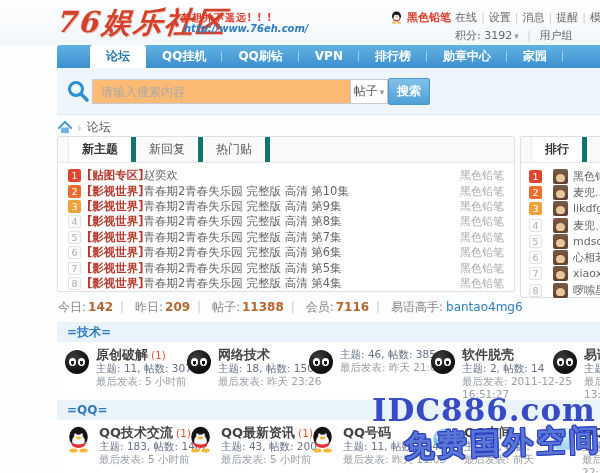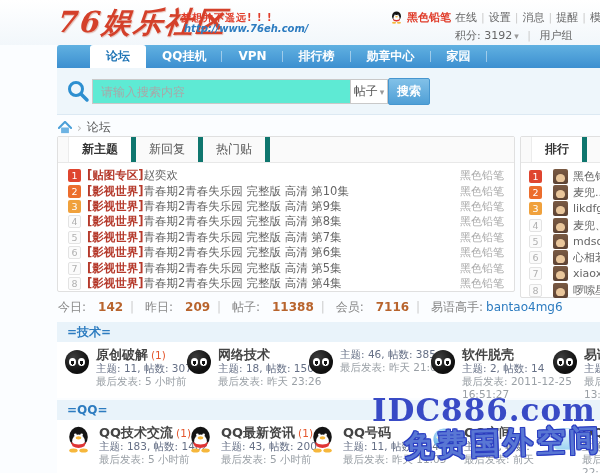--- a/index.html
+++ b/index.html
@@ -22,21 +22,21 @@
 
   
   .nav{position:absolute;left:57px;top:45px;width:853px;height:23px;background:linear-gradient(#61b1e1,#3c8fd0);border-radius:3px 3px 0 0;display:flex}
   .nav-item{color:#fff;font-size:12px;font-weight:bold;line-height:23px;padding:0 16px;position:relative;cursor:pointer}
   .nav-item:not(.active)::after{content:"";position:absolute;right:0;top:6px;bottom:6px;width:1px;background:rgba(255,255,255,.45)}
   .nav-item.active{background:#fff;color:#1f74b5;border-radius:3px 3px 0 0;margin-left:33px}
 
   
   .search{position:absolute;left:57px;top:68px;width:853px;height:47px;background:#eef6fb;border-bottom:1px solid #dce9f3}
   .mag{position:absolute;left:9px;top:11px}
-  .search-input{position:absolute;left:35px;top:11px;width:275px;height:25px;border:1px solid #c9c9c9;font-size:12px;padding:0 8px;color:#333;background:#5eead4;font-family:inherit}
+  .search-input{position:absolute;left:35px;top:11px;width:275px;height:25px;border:1px solid #c9c9c9;font-size:12px;padding:0 8px;color:#333;background:#fdba74;font-family:inherit}
   .search-input::placeholder{color:#a8a8a8}
   .scope{position:absolute;left:293px;top:11px;width:38px;height:25px;border:1px solid #c9c9c9;background:#fff;font-size:12px;color:#555;line-height:23px;text-align:center;cursor:pointer}
   .search-btn{position:absolute;left:331px;top:10px;width:42px;height:27px;background:linear-gradient(#82c1e8,#4f9fd6);border:1px solid #4696cf;border-radius:2px;color:#fff;font-size:12px;font-weight:bold;cursor:pointer;font-family:inherit}
 
   
   .crumb{position:absolute;left:58px;top:119px;font-size:12px;color:#888;display:flex;align-items:center}
   .crumb .cur{color:#555;margin-left:5px}
   .crumb .csep{color:#bbb;margin-left:5px}
 
   
@@ -58,21 +58,21 @@
   .tauthor{color:#ababab;font-size:11px;margin-left:8px;flex:none;cursor:pointer}
 
   .member-list{padding:5px 8px 0 8px}
   .mrow{display:flex;align-items:center;height:16.3px;font-size:11px;white-space:nowrap;cursor:pointer}
   .avatar{width:15px;height:15px;border-radius:2px;margin:0 5px;background:linear-gradient(#7a5a43,#5d4334);position:relative;flex:none}
   .avatar::after{content:"";position:absolute;left:3px;top:5px;width:9px;height:8px;border-radius:50% 50% 45% 45%;background:#e9c69b}
   .mname{color:#666;overflow:hidden}
 
   
   .stats{position:absolute;left:58px;top:299px;font-size:12px;color:#888;white-space:nowrap}
-  .stats .num{color:#b8642d;font-weight:bold;margin-left:12px}
+  .stats .num{color:#b8642d;font-weight:bold;margin-left:2px}
   .stats .sep{color:#ccc;margin:0 7px}
   .stats .wlink{color:#2d7cc0;margin-left:3px;cursor:pointer}
 
   
   .band{position:absolute;left:57px;width:853px;height:20px;background:#e9f3fa;color:#2d7cc0;font-weight:bold;font-size:12px;line-height:20px;padding-left:10px;cursor:pointer}
   .band1{top:322px}.band2{top:400px}
   .forums{position:absolute;left:57px;width:853px;background:#fff;display:flex;padding:6px 0 0 8px;overflow:hidden}
   .forums1{top:342px;height:56px}
   .forums2{top:420px;height:53px}
   .forum{width:122px;flex:none;display:flex;cursor:pointer}
@@ -131,20 +131,21 @@
     <div class="userbar2">
       <span class="caret">积分: 3192</span>
       <span class="sep">|</span>
       <span>用户组</span>
     </div>
   </div>
 
   <div class="nav">
     <div class="nav-item active">论坛</div>
     <div class="nav-item">QQ挂机</div>
+    <div class="nav-item">QQ刷钻</div>
     <div class="nav-item">VPN</div>
     <div class="nav-item">排行榜</div>
     <div class="nav-item">勋章中心</div>
     <div class="nav-item">家园</div>
   </div>
 
   <div class="search">
     <svg class="mag" width="24" height="24" viewBox="0 0 24 24">
         <circle cx="10" cy="10" r="6.5" fill="none" stroke="#2d8fd0" stroke-width="3"></circle>
         <line x1="15" y1="15" x2="21" y2="21" stroke="#2d8fd0" stroke-width="3.5" stroke-linecap="round"></line>

